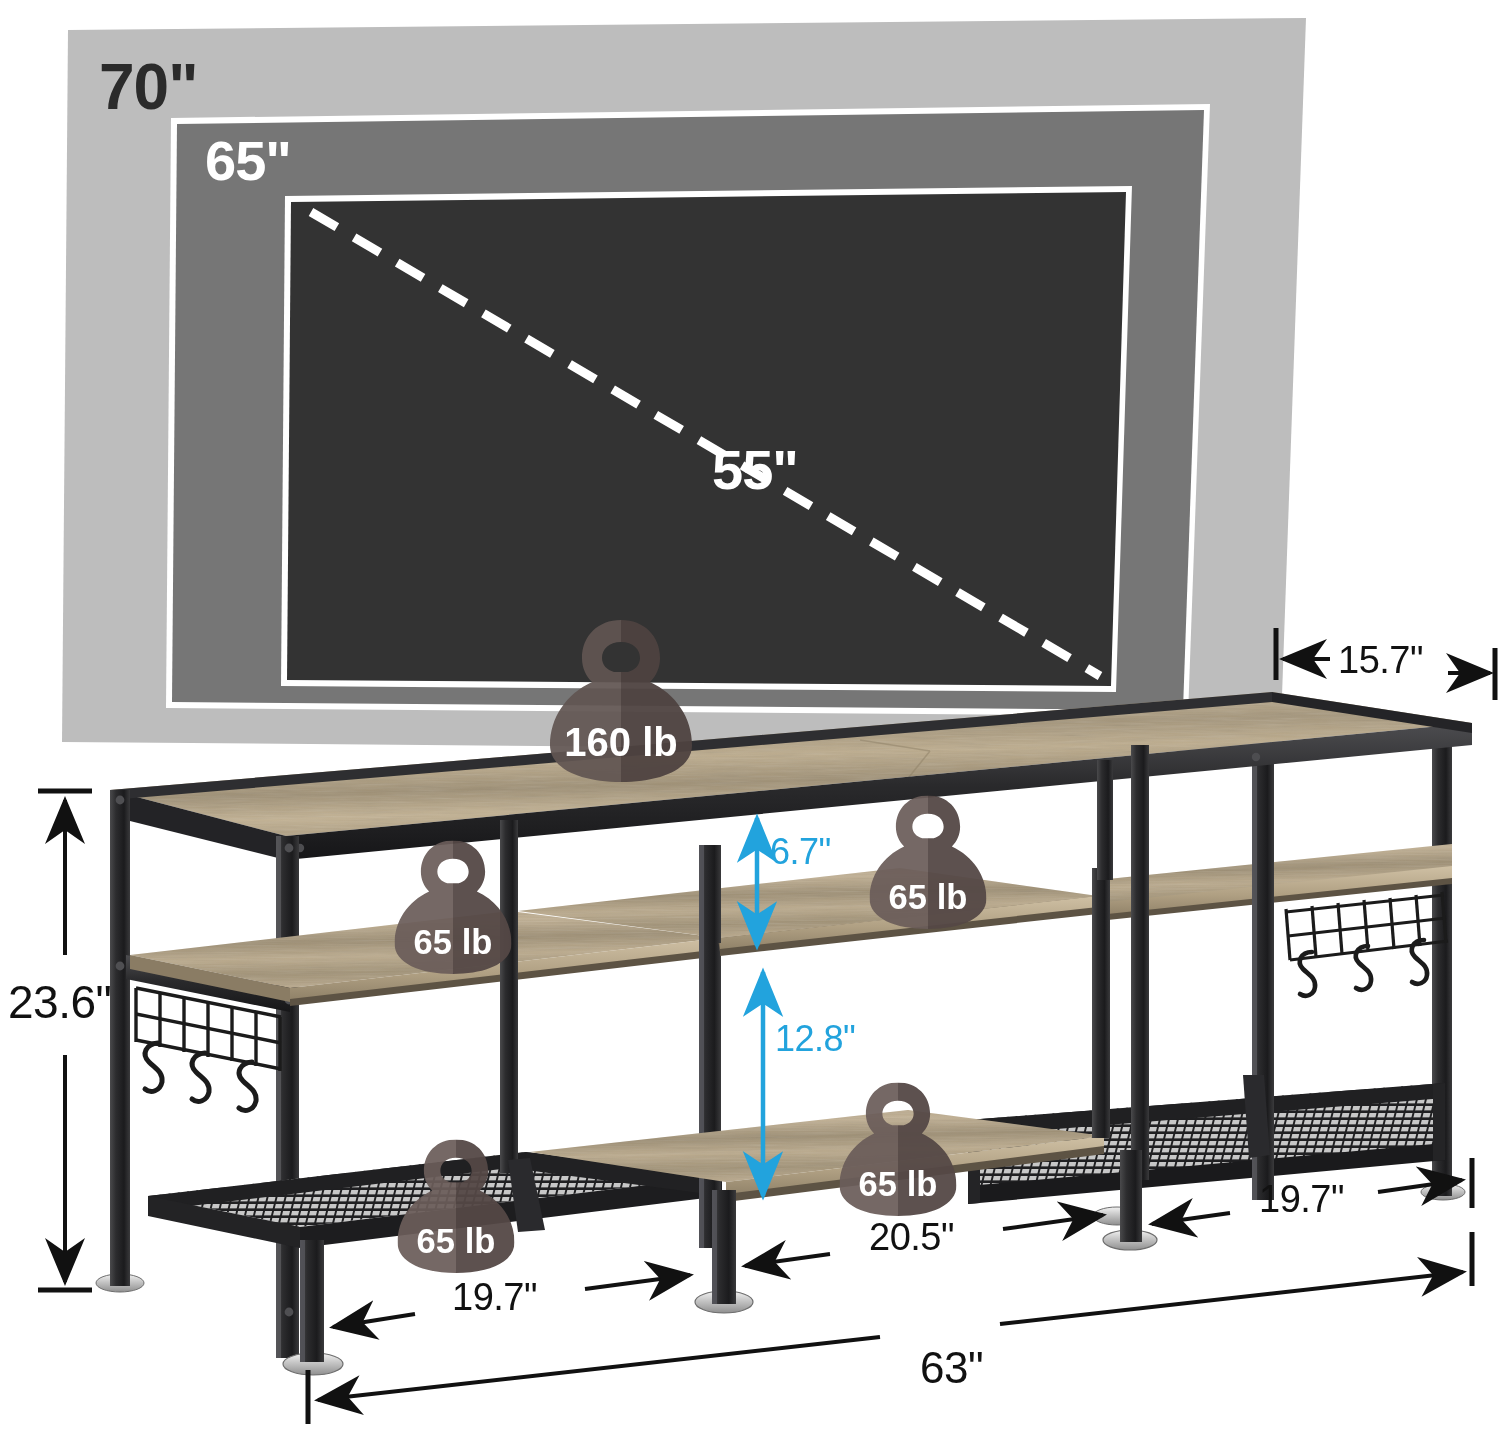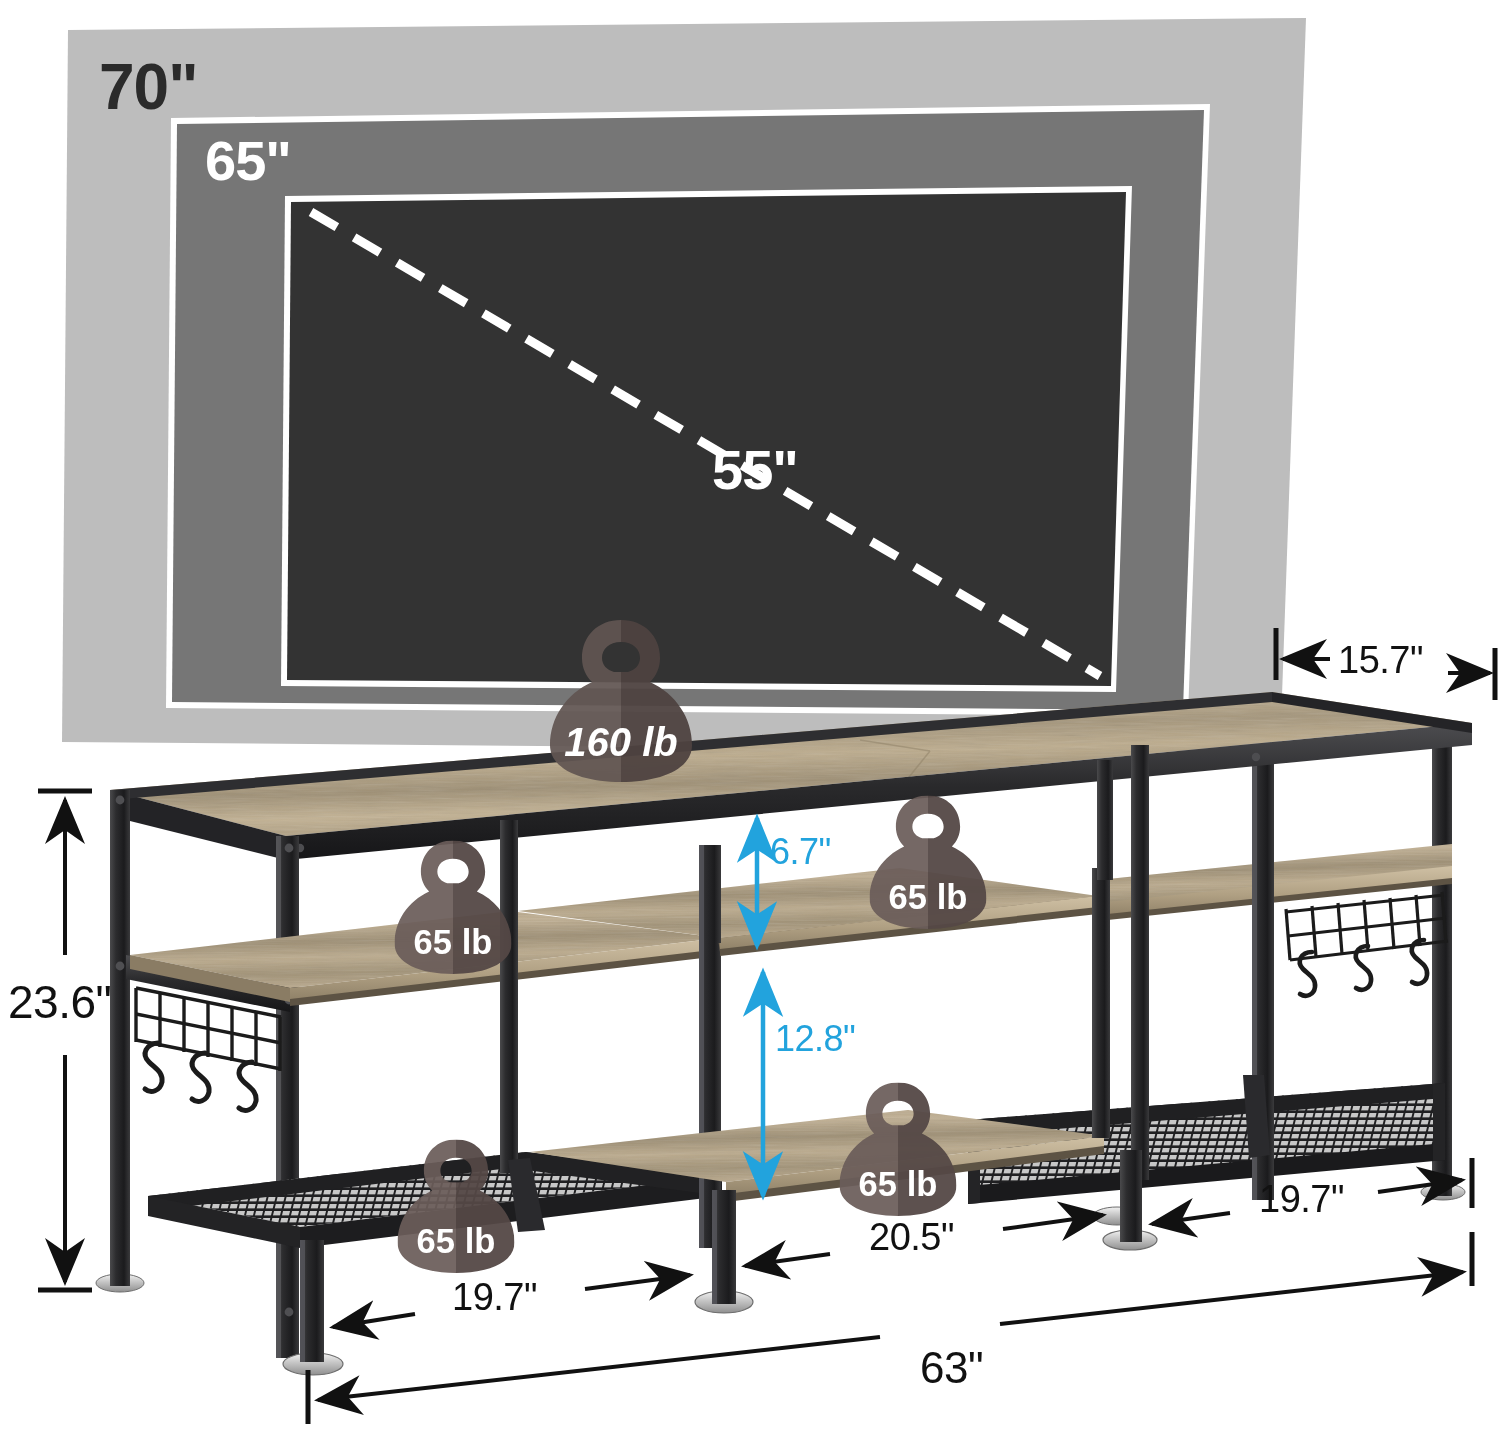--- a/index.html
+++ b/index.html
@@ -384,21 +384,21 @@
   <div class="dim" style="left:452px;top:1276px;font-size:38px;">19.7"</div>
 
   <div class="dim" style="left:869px;top:1216px;font-size:38px;">20.5"</div>
 
   <div class="dim" style="left:1259px;top:1178px;font-size:38px;">19.7"</div>
 
   <div class="dim blue" style="left:770px;top:831px;font-size:36px;">6.7"</div>
 
   <div class="dim blue" style="left:775px;top:1018px;font-size:36px;">12.8"</div>
 
-  <div class="kb" style="left:536px;top:612px;font-style:italic;">
+  <div class="kb" style="left:536px;top:612px;">
     <svg width="170" height="175" viewBox="0 0 170 175">
       <defs>
         <clipPath id="kbClipA">
           <path d="M85,8 C62,8 46,24 46,46 C46,56 50,64 56,70 C30,82 14,106 14,133
                    C14,157 45,170 85,170 C125,170 156,157 156,133
                    C156,106 140,82 114,70 C120,64 124,56 124,46 C124,24 108,8 85,8 Z
                    M85,30 C97,30 104,37 104,46 C104,53 99,58 92,60 L78,60
                    C71,58 66,53 66,46 C66,37 73,30 85,30 Z"></path>
         </clipPath>
       </defs>

